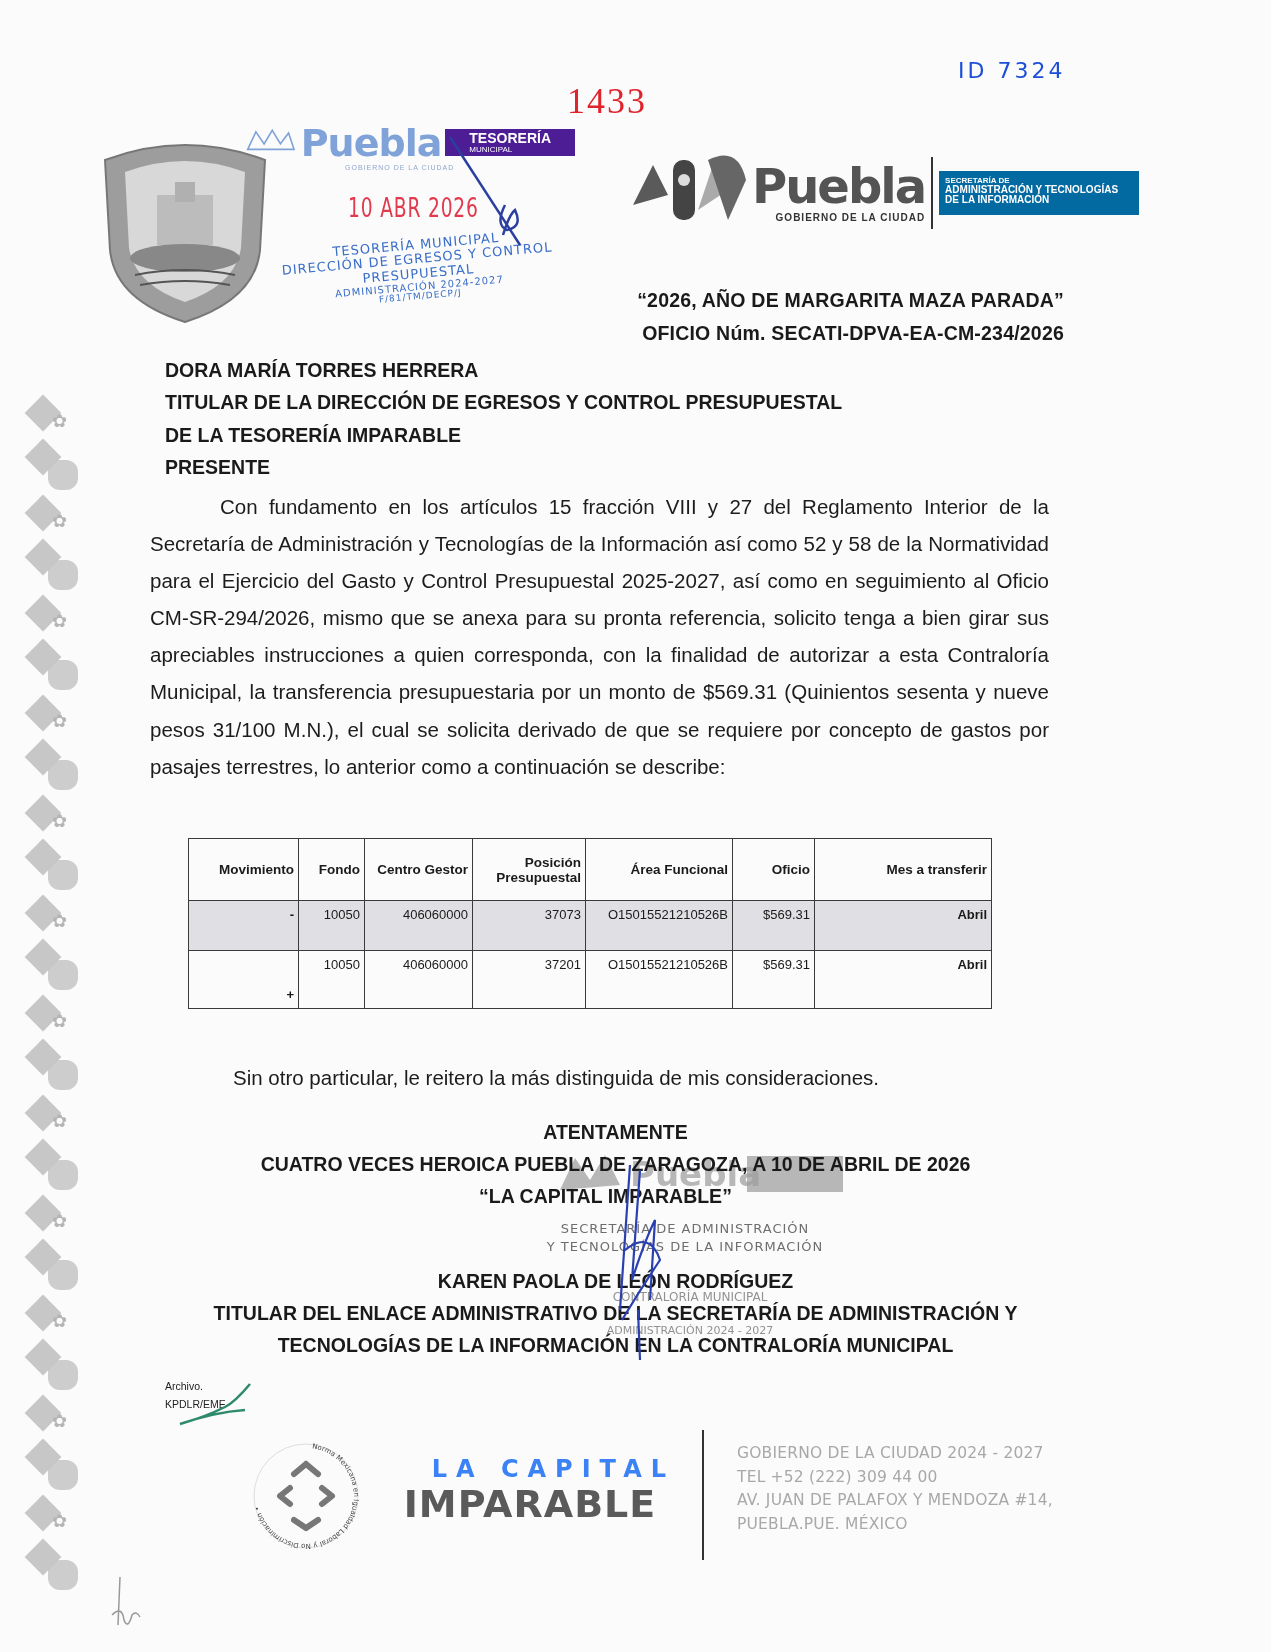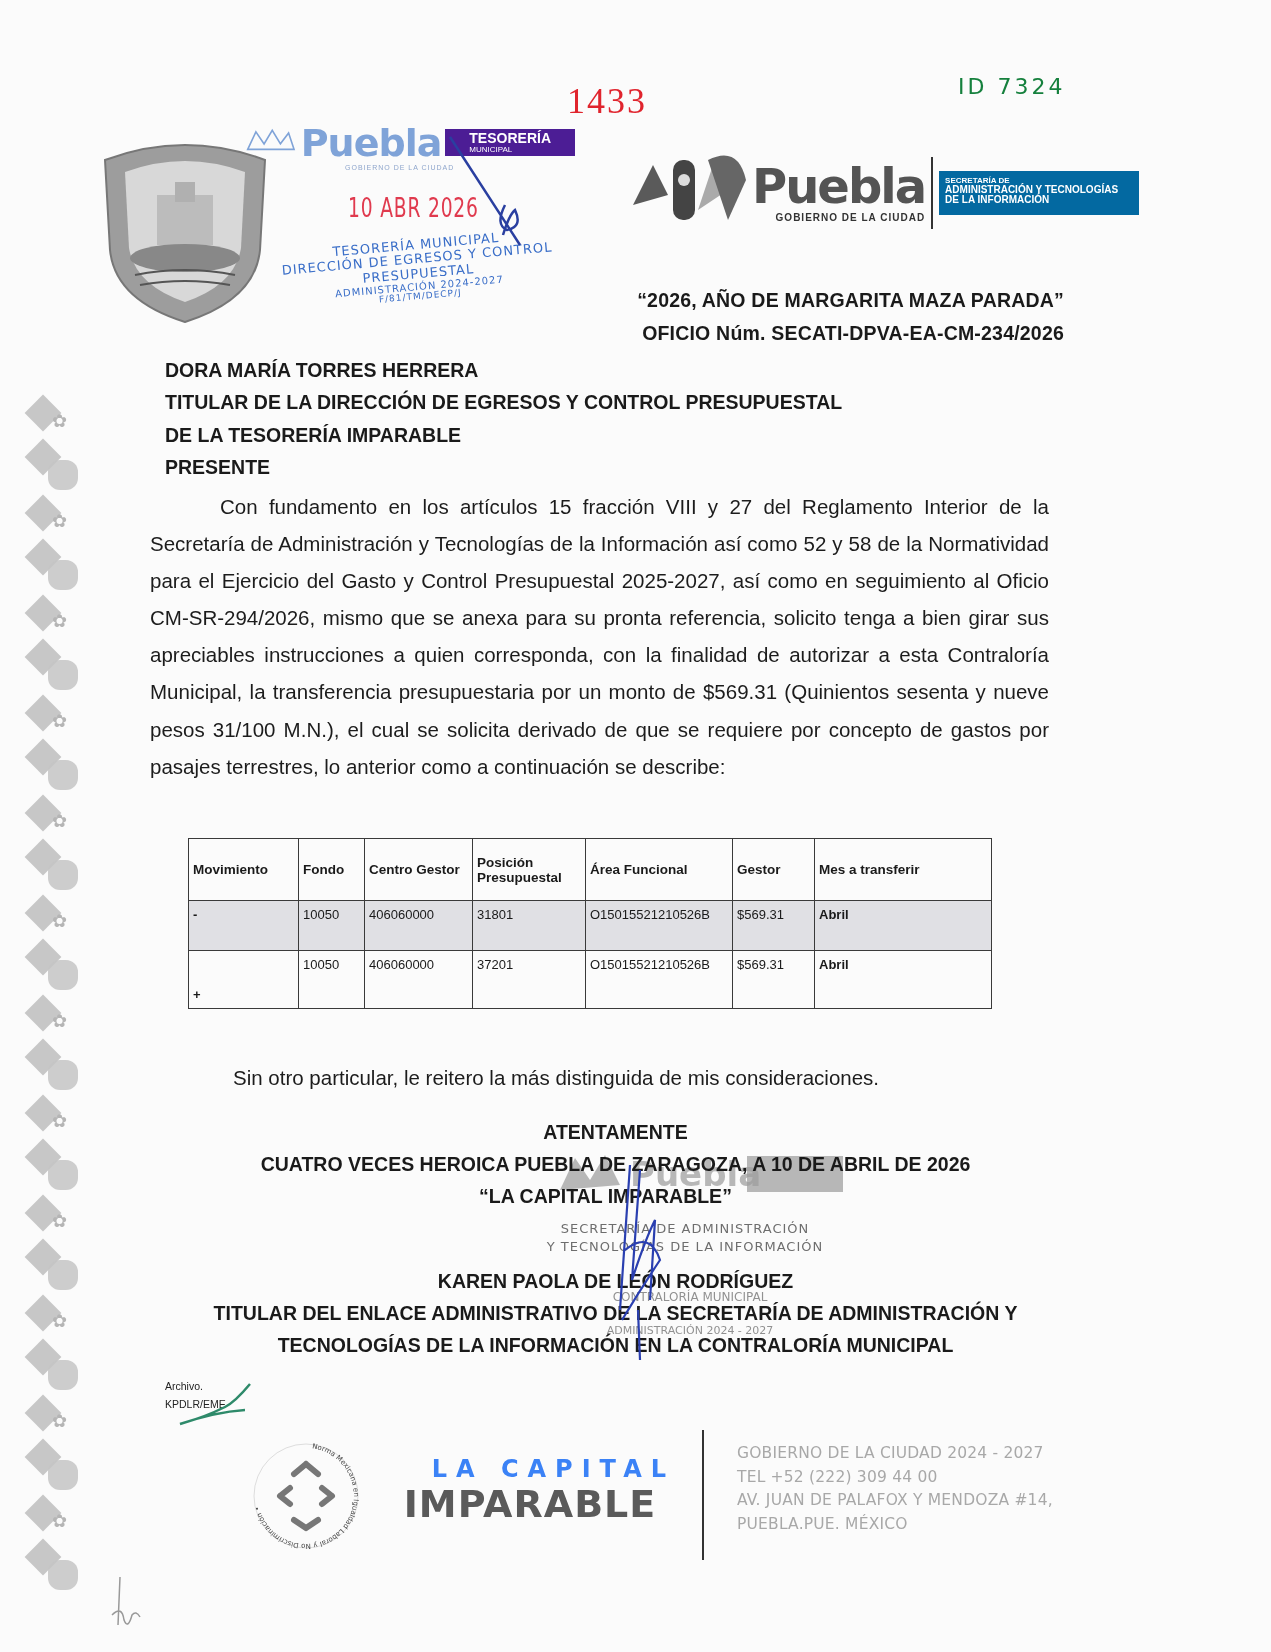--- a/index.html
+++ b/index.html
@@ -24,41 +24,41 @@
   .stamp-date { position: absolute; left: 348px; top: 193px; color: #e03a4e; font-family: "DejaVu Sans Condensed", "DejaVu Sans", sans-serif; font-size: 26px; letter-spacing: 1px; transform: scaleX(.8); transform-origin: left; }
   .stamp-lines { position: absolute; left: 278px; top: 238px; width: 280px; text-align: center; color: #3a6ec8; transform: rotate(-5deg); font-family: "DejaVu Sans", sans-serif; line-height: 1.1; }
   .stamp-lines .l1 { font-size: 13px; letter-spacing: 1px; }
   .stamp-lines .l2 { font-size: 13px; letter-spacing: 1px; }
   .stamp-lines .l3 { font-size: 13px; letter-spacing: 1px; }
   .stamp-lines .l4 { font-size: 10px; letter-spacing: 1px; }
   .stamp-lines .l5 { font-size: 9px; letter-spacing: 1px; }
   .pen-mark { position: absolute; left: 445px; top: 135px; width: 120px; height: 130px; }
 
   .folio-red { position: absolute; left: 567px; top: 80px; color: #e0242d; font-family: "Liberation Serif", serif; font-size: 36px; letter-spacing: 2px; }
-  .folio-green { position: absolute; left: 958px; top: 74px; color: #15803d; font-family: "DejaVu Sans", sans-serif; font-size: 22px; letter-spacing: 3px; }
+  .folio-green { position: absolute; left: 958px; top: 58px; color: #1d4ed8; font-family: "DejaVu Sans", sans-serif; font-size: 22px; letter-spacing: 3px; }
 
   .head-logo { position: absolute; left: 628px; top: 150px; display: flex; align-items: center; }
   .head-logo .emblem { width: 120px; height: 85px; }
   .head-logo .pw { display: flex; flex-direction: column; align-items: flex-end; margin-left: 4px; }
   .head-logo .puebla { font-family: "DejaVu Sans", sans-serif; font-weight: bold; font-size: 48px; color: #545454; letter-spacing: -2px; line-height: 1; }
   .head-logo .gob { font-size: 10px; font-weight: bold; color: #333; letter-spacing: 1px; margin-top: 2px; }
   .head-logo .vbar { width: 2px; height: 72px; background: #333; margin: 0 6px; }
   .head-logo .sec-box { background: #0369a1; color: #fff; padding: 6px 6px; width: 200px; height: 44px; line-height: 1.05; }
   .head-logo .sec-box .s1 { font-size: 8px; font-weight: bold; }
   .head-logo .sec-box .s2 { font-size: 10px; font-weight: bold; }
 
   .motto { position: absolute; right: 207px; top: 289px; font-weight: bold; font-size: 19.5px; text-align: right; letter-spacing: .2px; }
   .oficio { position: absolute; right: 207px; top: 322px; font-weight: bold; font-size: 19.5px; text-align: right; letter-spacing: .2px; }
 
   .addressee { position: absolute; left: 165px; top: 354px; font-weight: bold; font-size: 19.5px; line-height: 32.3px; }
 
   .body-text { position: absolute; left: 150px; top: 488px; width: 899px; font-size: 20.5px; line-height: 37.1px; text-align: justify; text-indent: 70px; color: #1c1c1c; }
 
   table.mov { position: absolute; left: 188px; top: 838px; width: 804px; border-collapse: collapse; font-size: 13px; }
-  table.mov th, table.mov td { border: 1.2px solid #3a3a3a; text-align: left; vertical-align: top; padding: 6px 4px; }
+  table.mov th, table.mov td { border: 1.2px solid #3a3a3a; text-align: right; vertical-align: top; padding: 6px 4px; }
   table.mov th { font-weight: bold; height: 62px; vertical-align: middle; font-size: 13.5px; }
   table.mov tr.r1 td { background: #e0e0e4; height: 50px; }
   table.mov tr.r2 td { height: 58px; }
   table.mov td.mes { font-weight: bold; }
   table.mov td.sign { font-weight: bold; }
   table.mov tr.r2 td.sign { vertical-align: bottom; }
 
   .closing { position: absolute; left: 233px; top: 1058px; font-size: 20.5px; color: #1c1c1c; margin-top: 8px; }
 
   .sign-block { position: absolute; left: 0; width: 1271px; text-align: center; font-weight: bold; color: #1a1a1a; }
@@ -235,30 +235,30 @@
 <p class="body-text">Con fundamento en los artículos 15 fracción VIII y 27 del Reglamento Interior de la Secretaría de Administración y Tecnologías de la Información así como 52 y 58 de la Normatividad para el Ejercicio del Gasto y Control Presupuestal 2025-2027, así como en seguimiento al Oficio CM-SR-294/2026, mismo que se anexa para su pronta referencia, solicito tenga a bien girar sus apreciables instrucciones a quien corresponda, con la finalidad de autorizar a esta Contraloría Municipal, la transferencia presupuestaria por un monto de $569.31 (Quinientos sesenta y nueve pesos 31/100 M.N.), el cual se solicita derivado de que se requiere por concepto de gastos por pasajes terrestres, lo anterior como a continuación se describe:</p>
 
 <table class="mov">
   <thead>
     <tr>
       <th style="width:110px">Movimiento</th>
       <th style="width:66px">Fondo</th>
       <th style="width:108px">Centro Gestor</th>
       <th style="width:113px">Posición Presupuestal</th>
       <th style="width:147px">Área Funcional</th>
-      <th style="width:82px">Gestor</th>
+      <th style="width:82px">Oficio</th>
       <th>Mes a transferir</th>
     </tr>
   </thead>
   <tbody>
     <tr class="r1">
       <td class="sign">-</td>
       <td>10050</td>
       <td>406060000</td>
-      <td>31801</td>
+      <td>37073</td>
       <td>O15015521210526B</td>
       <td>$569.31</td>
       <td class="mes">Abril</td>
     </tr>
     <tr class="r2">
       <td class="sign">+</td>
       <td>10050</td>
       <td>406060000</td>
       <td>37201</td>
       <td>O15015521210526B</td>

